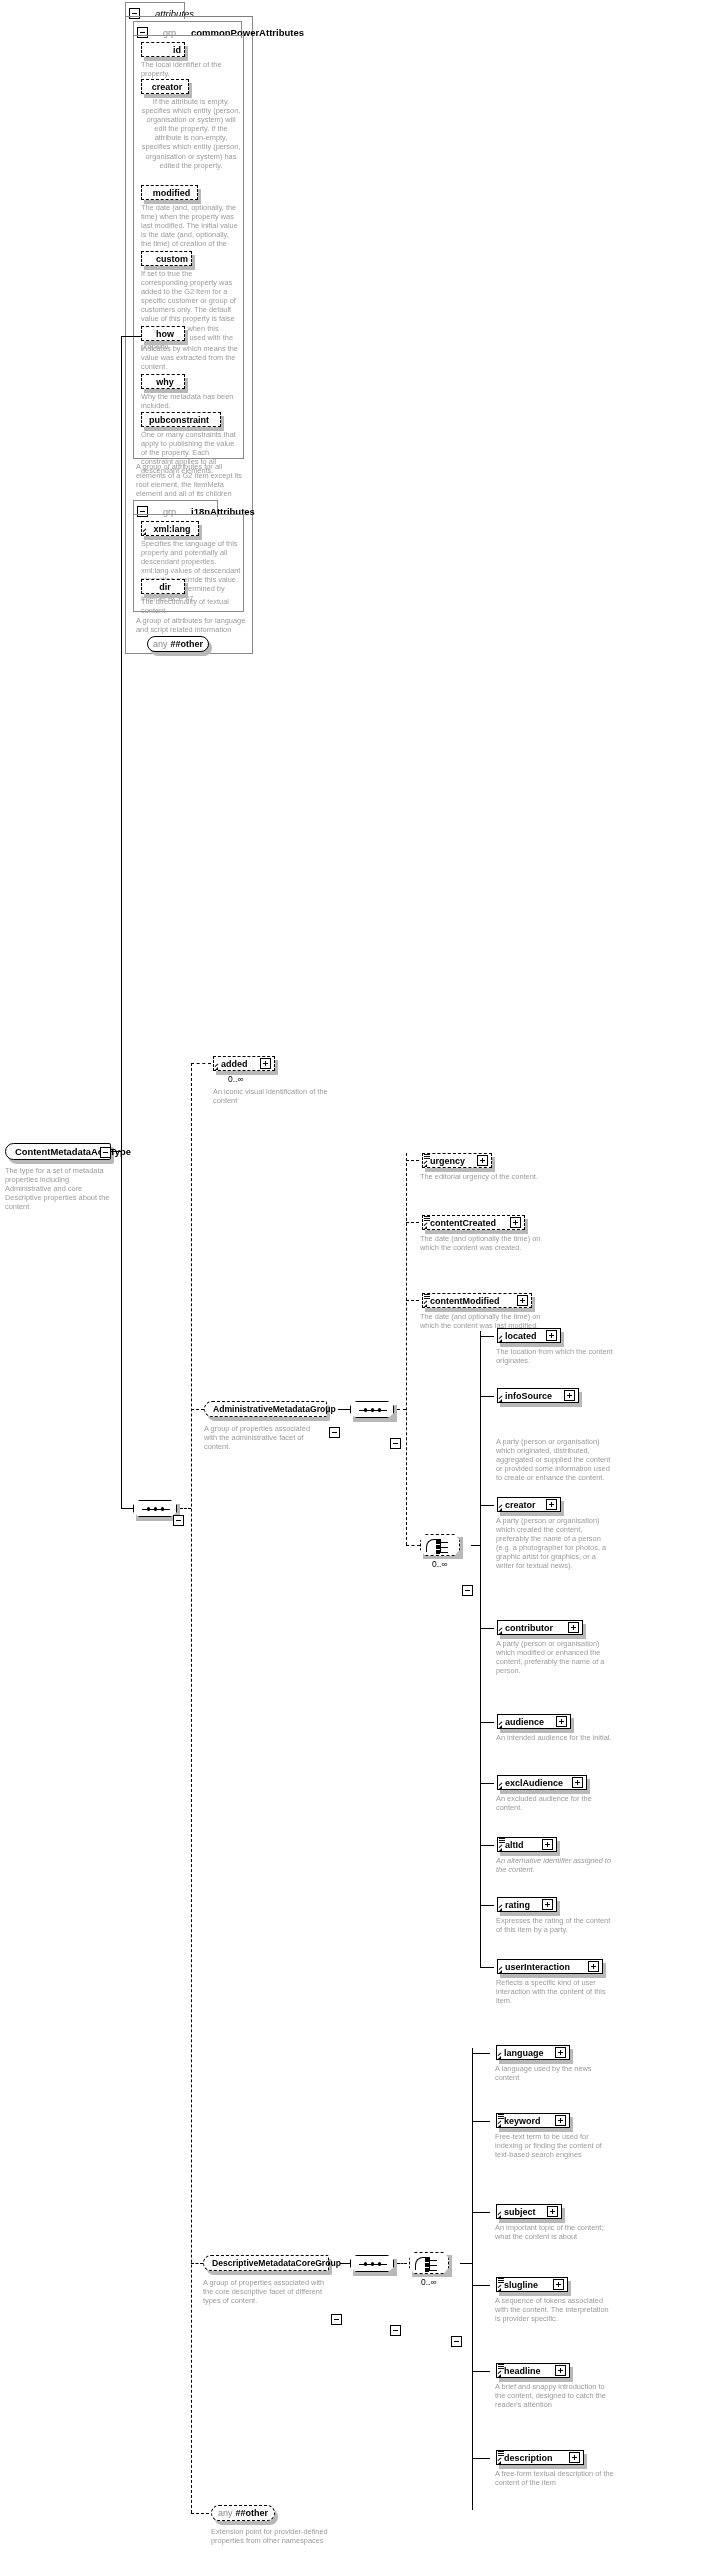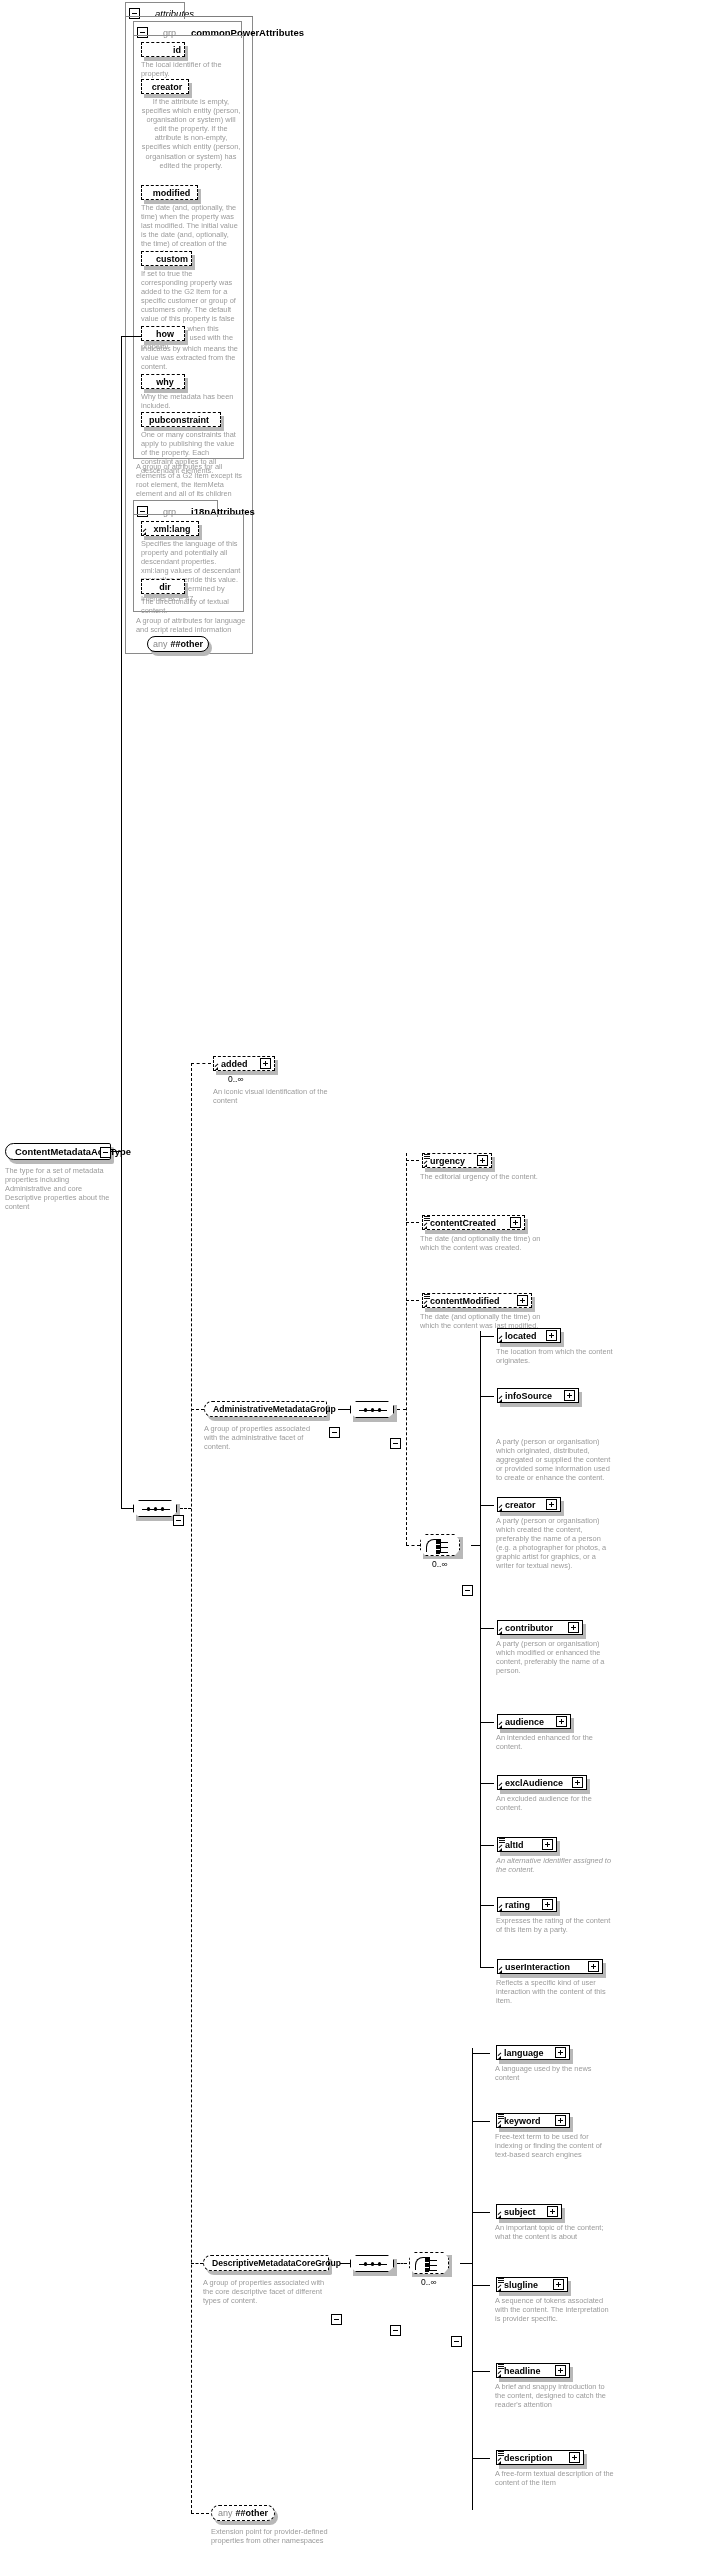--- a/index.html
+++ b/index.html
@@ -425,21 +425,21 @@
   </div>
   <div class="desc" style="left:496px;top:1639px;width:118px;">A party (person or organisation) which modified or enhanced the content, preferably the name of a person.</div>
 
   <div class="ln ln-h" style="left:480px;top:1722px;width:14px;"></div>
   <div class="shadow" style="left:500px;top:1718px;width:74px;height:15px;"></div>
   <div class="el" style="left:497px;top:1714px;width:74px;">
     <span class="refarrow"></span>
     <span class="nm">audience</span>
     <span class="plusbox" style="margin-left:auto;"></span>
   </div>
-  <div class="desc" style="left:496px;top:1733px;width:118px;">An intended enhanced for the content.</div>
+  <div class="desc" style="left:496px;top:1733px;width:118px;">An intended audience for the initial.</div>
 
   <div class="ln ln-h" style="left:480px;top:1783px;width:14px;"></div>
   <div class="shadow" style="left:500px;top:1779px;width:90px;height:15px;"></div>
   <div class="el" style="left:497px;top:1775px;width:90px;">
     <span class="refarrow"></span>
     <span class="nm">exclAudience</span>
     <span class="plusbox" style="margin-left:auto;"></span>
   </div>
   <div class="desc" style="left:496px;top:1794px;width:118px;">An excluded audience for the content.</div>
 

